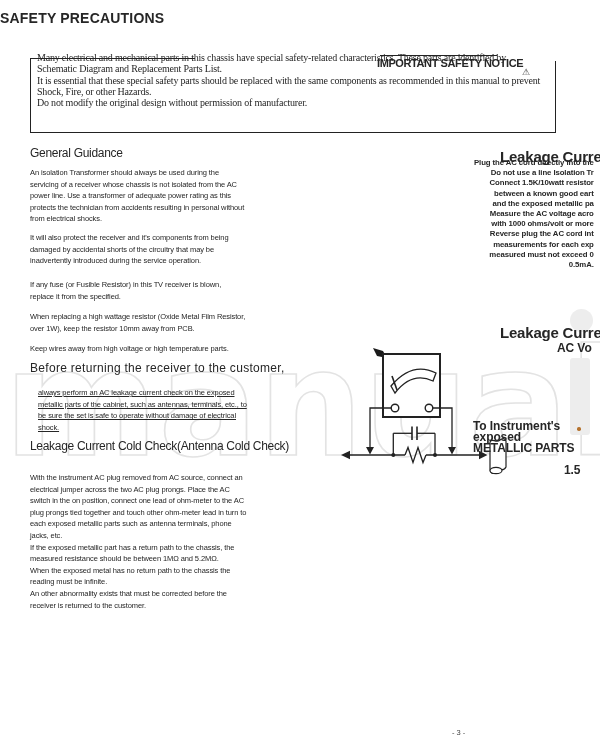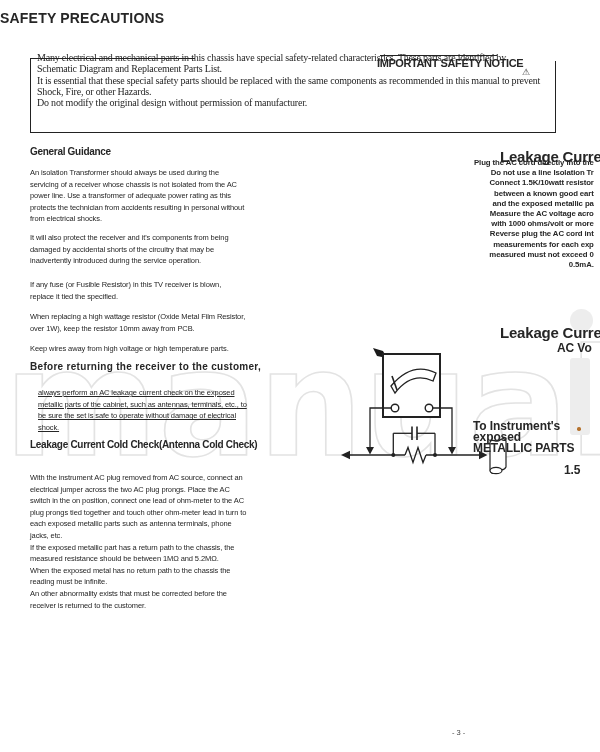--- a/index.html
+++ b/index.html
@@ -13,21 +13,21 @@
            letter-spacing:0;white-space:nowrap;}
   .wm-shape{z-index:1;background:#ededed;}
   
   #page-title{left:0;top:10px;width:572px;font-size:14px;font-weight:bold;letter-spacing:.2px;}
   
   .nline{background:#222;}
   #notice-title{left:377px;top:57px;font-size:11px;font-weight:bold;letter-spacing:-.4px;white-space:nowrap;}
   #warning-icon{left:522px;top:67px;font-size:9px;color:#333;}
   #notice-body{left:37px;top:52px;font-size:10px;letter-spacing:-.2px;line-height:11.3px;white-space:pre;font-family:Liberation Serif, serif;}
   
-  .h1{font-size:10px;font-weight:bold;letter-spacing:-.3px;white-space:nowrap;}
+  .h1{font-size:12px;font-weight:normal;letter-spacing:-.3px;white-space:nowrap;}
   .body-l{font-size:7.5px;letter-spacing:-.1px;line-height:11.6px;white-space:pre;}
   
   .h1r{font-size:15px;font-weight:bold;letter-spacing:-.2px;white-space:nowrap;margin-left:26px;}
   .body-r{font-size:7.8px;font-weight:bold;letter-spacing:-.1px;line-height:10.2px;white-space:pre;text-align:right;}
   .diag-label{font-size:12px;font-weight:bold;letter-spacing:-.1px;line-height:11px;white-space:pre;}
   #page-number{left:452px;top:728px;font-size:7.5px;color:#444;}
 </style>
 </head>
 <body>
 
@@ -56,21 +56,21 @@
   <div class="abs layer h1" style="left:30px;top:146px;">General Guidance</div>
   <div class="abs layer body-l" style="left:30px;top:167px;">An isolation Transformer should always be used during the
 servicing of a receiver whose chassis is not isolated from the AC
 power line. Use a transformer of adequate power rating as this
 protects the technician from accidents resulting in personal without
 from electrical shocks.</div>
   <div class="abs layer body-l" style="left:30px;top:232px;">It will also protect the receiver and it's components from being
 damaged by accidental shorts of the circuitry that may be
 inadvertently introduced during the service operation.</div>
   <div class="abs layer body-l" style="left:30px;top:279px;">If any fuse (or Fusible Resistor) in this TV receiver is blown,
-replace it tied the specified.</div>
+replace it from the specified.</div>
   <div class="abs layer body-l" style="left:30px;top:311px;">When replacing a high wattage resistor (Oxide Metal Film Resistor,
 over 1W), keep the resistor 10mm away from PCB.</div>
   <div class="abs layer body-l" style="left:30px;top:343px;">Keep wires away from high voltage or high temperature parts.</div>
 
   <div class="abs layer h1" style="left:30px;top:361px;letter-spacing:.3px;">Before returning the receiver to the customer,</div>
   <div class="abs layer body-l" style="left:38px;top:387px;text-decoration:underline;">always perform an AC leakage current check on the exposed
 metallic parts of the cabinet, such as antennas, terminals, etc., to
 be sure the set is safe to operate without damage of electrical
 shock.</div>
 

